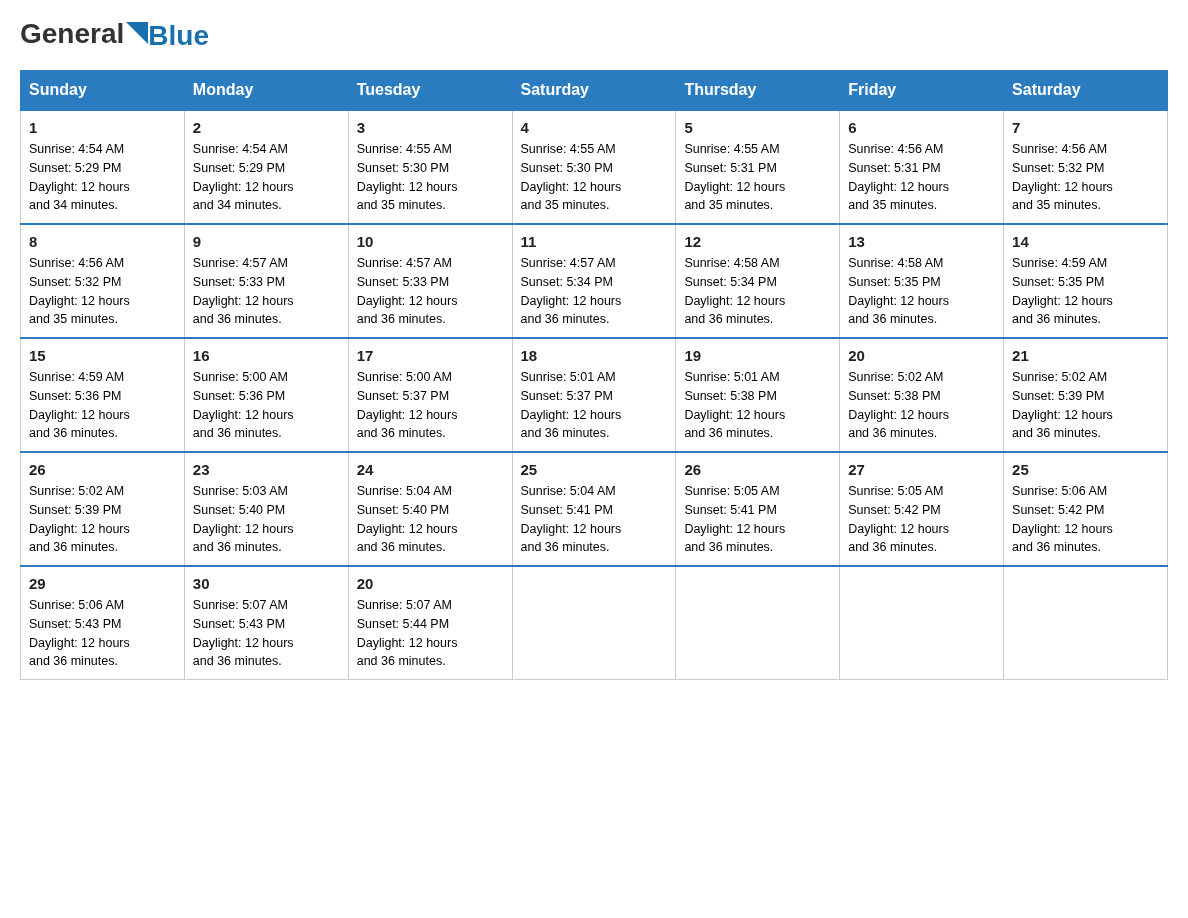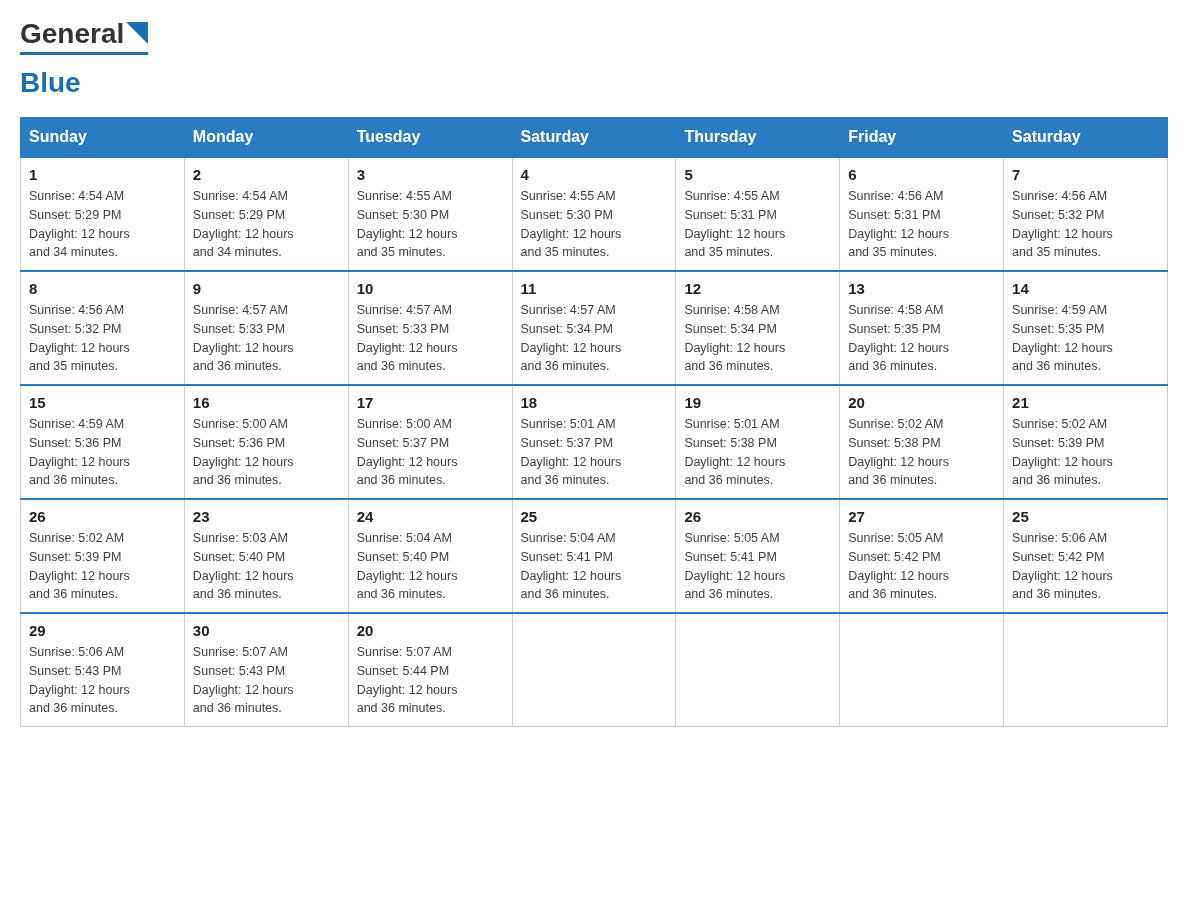--- a/index.html
+++ b/index.html
@@ -11,21 +11,21 @@
       padding: 20px;
     }
     .header {
       display: flex;
       justify-content: space-between;
       align-items: flex-start;
       margin-bottom: 20px;
     }
     .logo {
       display: flex;
-      flex-direction: column;
+      flex-direction: row;
       align-items: flex-start;
     }
     .logo-text {
       font-size: 28px;
       font-weight: bold;
       color: #333;
       line-height: 1;
     }
     .logo-line {
       width: 100%;
@@ -78,41 +78,41 @@
     .day-num {
       font-size: 15px;
       font-weight: bold;
       color: #222;
       display: block;
       margin-bottom: 4px;
     }
     .day-info {
       font-size: 12.5px;
       line-height: 1.5;
-      color: #404040;
+      color: #000000;
     }
     .empty-cell {
       background: #fff;
     }
   </style>
 </head>
 <body>
 
 <div class="header">
   <div class="logo">
     <div style="display:flex; align-items:center;">
       <span class="logo-text">General</span>
       <span style="display:inline-block; margin-left:2px; margin-top:2px;">
         <svg width="22" height="22" viewBox="0 0 22 22">
           <polygon points="0,0 22,0 22,22" fill="#1a6faf"></polygon>
         </svg>
       </span>
     </div>
     <div class="logo-line"></div>
-    <div style="margin-top:14px;">
+    <div style="margin-top:2px;">
       <span class="logo-text blue" style="color:#1a6faf; font-size:28px; font-weight:bold;">Blue</span>
     </div>
   </div>
 </div>
 
 <table class="calendar-table">
   <thead>
     <tr>
       <th>Sunday</th>
       <th>Monday</th>

